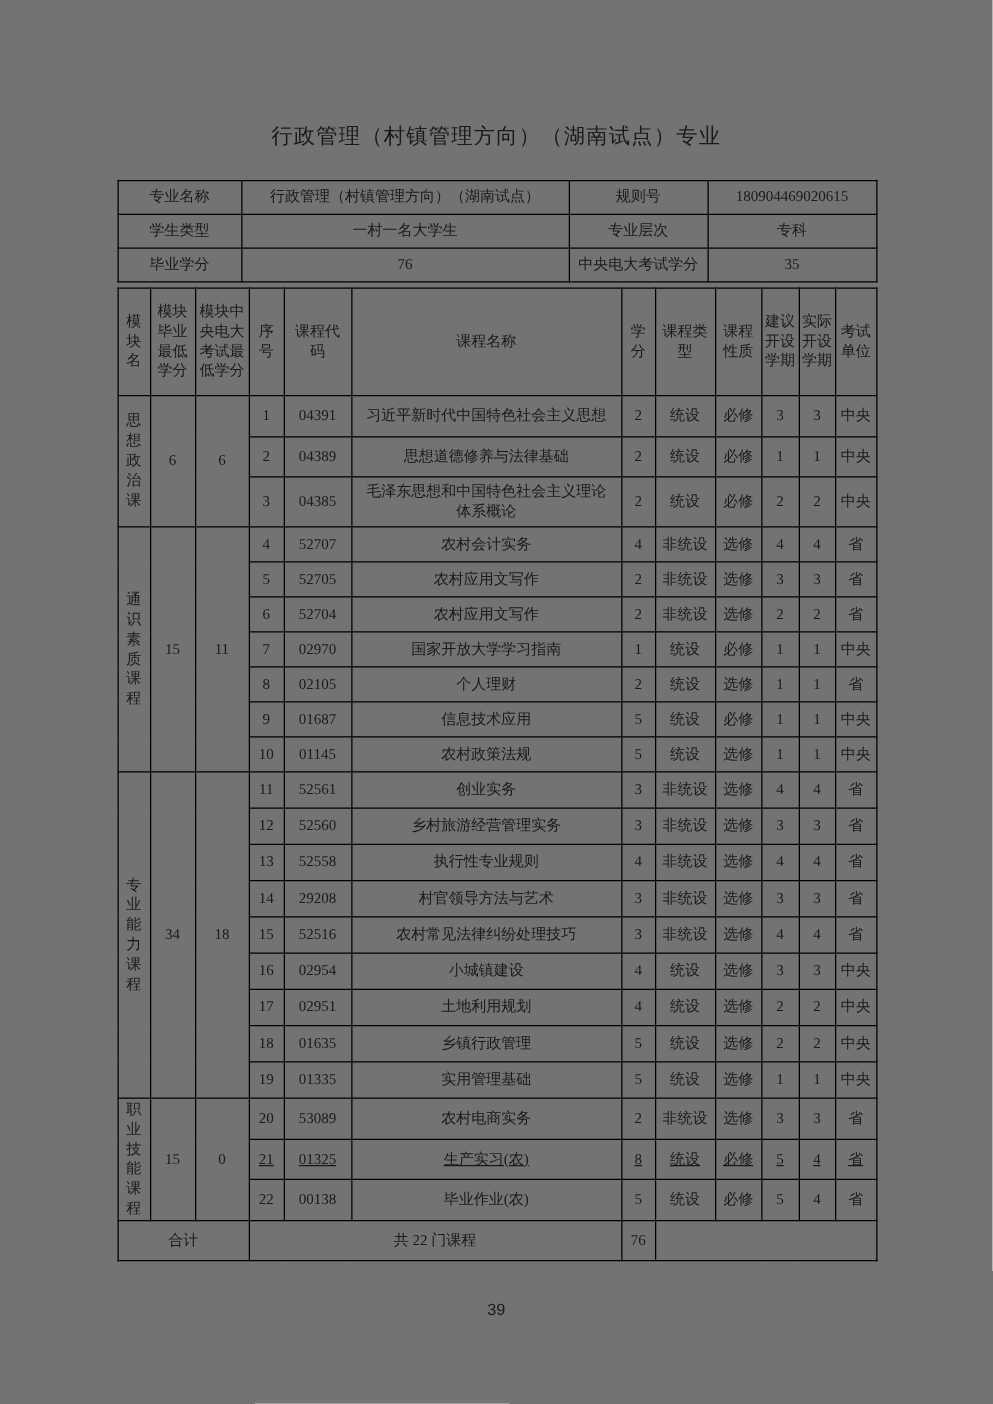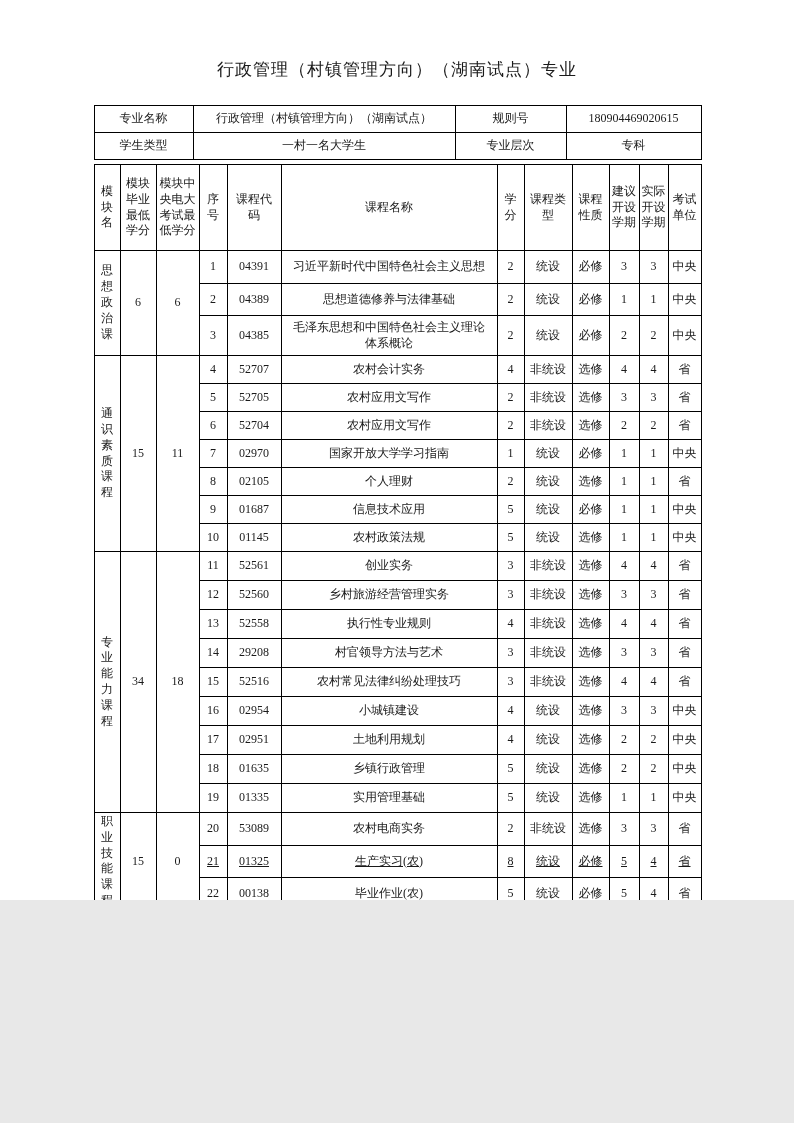--- a/index.html
+++ b/index.html
@@ -1,22 +1,22 @@
 <!DOCTYPE html>
 <html><head>
 <meta charset="utf-8">
 <style>
   * { margin: 0; padding: 0; box-sizing: border-box; }
   html, body { background: #e8e8e8; }
   .page {
-    width: 794px; height: 900px;
-    background: #ffffff;
+    width: 794px; height: 1123px;
+    background: #737373;
     margin: 0 auto;
     position: relative;
-    padding-top: 54px;
+    padding-top: 93px;
     font-family: "Liberation Serif", "DejaVu Serif", serif;
     color: #1a1a1a;
   }
   .content { width: 607px; margin: 0 auto; }
   .doc-title {
     text-align: center;
     font-size: 17px;
     font-weight: normal;
     line-height: 31px;
     letter-spacing: 1px;
@@ -39,21 +39,21 @@
   .info-table tr { height: 27px; }
   .main-table { margin-top: 4px; }
   .main-table thead tr { height: 86px; }
   tfoot tr { height: 32px; }
   .page-number {
     position: absolute;
     left: 0; right: 0;
     top: 1040px;
     text-align: center;
     font-family: "Liberation Sans", "DejaVu Sans", sans-serif;
-    font-size: 10px;
+    font-size: 13px;
     color: #1a1a1a;
   }
 </style>
 </head>
 <body>
 
 <div class="page">
   <div class="content">
 
     <h1 class="doc-title">
@@ -72,20 +72,26 @@
           <td>专业名称</td>
           <td>行政管理（村镇管理方向）（湖南试点）</td>
           <td>规则号</td>
           <td>180904469020615</td>
         </tr>
         <tr>
           <td>学生类型</td>
           <td>一村一名大学生</td>
           <td>专业层次</td>
           <td>专科</td>
+        </tr>
+        <tr>
+          <td>毕业学分</td>
+          <td>76</td>
+          <td>中央电大考试学分</td>
+          <td>35</td>
         </tr>
       </tbody>
     </table>
 
     <table class="main-table">
       <colgroup>
         <col style="width:26px">
           <col style="width:36px">
           <col style="width:43px">
         <col style="width:28px">

